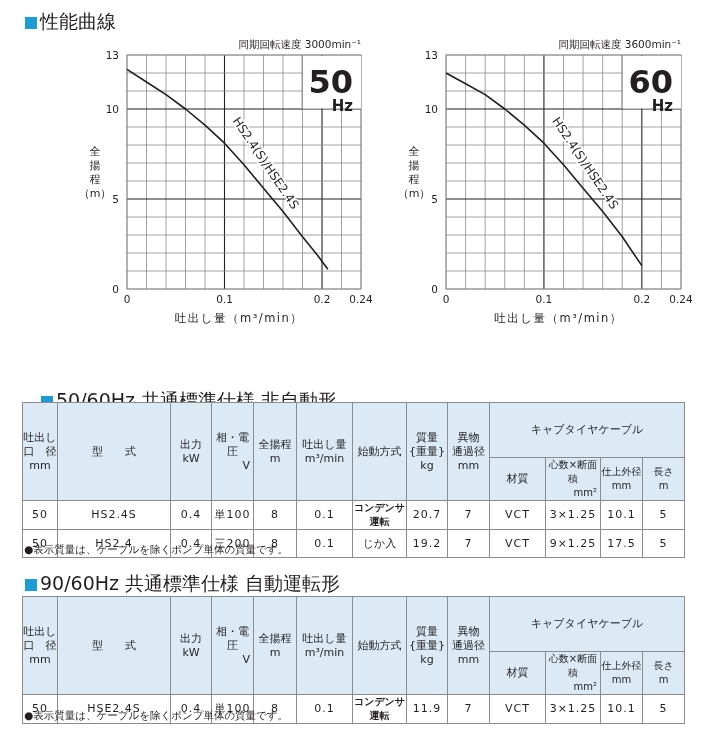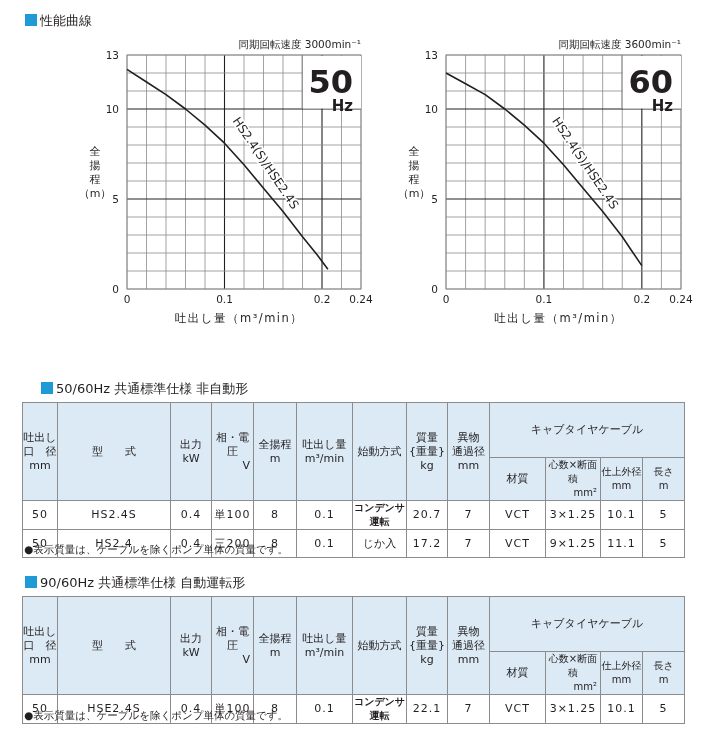--- a/index.html
+++ b/index.html
@@ -1,18 +1,18 @@
 <!DOCTYPE html>
 <html><head>
 <meta charset="utf-8">
 <style>
   html, body { margin: 0; padding: 0; background: #ffffff; }
   body { width: 704px; height: 750px; position: relative; overflow: hidden;
          font-family: "DejaVu Sans", "Liberation Sans", sans-serif; color: #231f20; }
-  .section-title { position: absolute; font-size: 13px; line-height: 18px; color: #231f20; white-space: nowrap; text-align: right; }
+  .section-title { position: absolute; font-size: 19px; line-height: 18px; color: #231f20; white-space: nowrap; text-align: right; }
   .section-title .sq { display: inline-block; width: 12px; height: 12px; background: #1e9ad6; vertical-align: -1px; margin-right: 3px; }
   .chart-svg { position: absolute; left: 0; top: 0; }
   .spec-table { position: absolute; border-collapse: collapse; table-layout: fixed; font-size: 11px; color: #231f20; }
   .spec-table th, .spec-table td { border: 1px solid #8c8c8c; padding: 0; text-align: center; vertical-align: middle; line-height: 14px; font-weight: normal; }
   .spec-table th { background: #dbeaf5; }
   .spec-table td { background: #ffffff; letter-spacing: 1px; }
   .spec-table tr.row td { height: 27px; }
   .hd-lines span { display: block; }
   .hd-small { font-size: 10px; line-height: 12px; }
   .note { position: absolute; font-size: 10.5px; color: #231f20; white-space: nowrap; }
@@ -122,21 +122,21 @@
       <text x="558.5" y="322" text-anchor="middle" font-family="&quot;DejaVu Sans&quot;, &quot;Liberation Sans&quot;, sans-serif" font-size="11.5" letter-spacing="1.5" fill="#231f20">吐出し量（m³/min）</text>
       <text x="414" y="155" text-anchor="middle" font-family="&quot;DejaVu Sans&quot;, &quot;Liberation Sans&quot;, sans-serif" font-size="11" fill="#231f20">全</text>
       <text x="414" y="169" text-anchor="middle" font-family="&quot;DejaVu Sans&quot;, &quot;Liberation Sans&quot;, sans-serif" font-size="11" fill="#231f20">揚</text>
       <text x="414" y="183" text-anchor="middle" font-family="&quot;DejaVu Sans&quot;, &quot;Liberation Sans&quot;, sans-serif" font-size="11" fill="#231f20">程</text>
       <text x="414" y="197" text-anchor="middle" font-family="&quot;DejaVu Sans&quot;, &quot;Liberation Sans&quot;, sans-serif" font-size="11" fill="#231f20">（m）</text>
       <path d="M 446.0 73.0 L 465.6 83.8 L 485.2 94.6 L 504.8 109.0 L 524.3 125.2 L 543.9 143.2 L 563.5 164.8 L 583.1 188.2 L 602.7 211.6 L 622.3 236.8 L 632.0 251.2 L 641.8 265.6" fill="none" stroke="#231f20" stroke-width="1.6" stroke-linejoin="round"></path>
       <text x="551.75" y="120.69999999999999" transform="rotate(56 551.75 120.69999999999999)" font-family="&quot;DejaVu Sans&quot;, &quot;Liberation Sans&quot;, sans-serif" font-size="12" fill="#231f20" stroke="#ffffff" stroke-width="3" paint-order="stroke">HS2.4(S)/HSE2.4S</text>
     </g>
   </svg>
 
-<div class="section-title" style="left:25px; top:380px;padding-left:16px;">
+<div class="section-title" style="left:25px; top:391px;padding-left:16px;">
   <span class="sq"></span><span>50/60Hz 共通標準仕様 非自動形</span>
 </div>
 
 <table class="spec-table" style="left:22px; top:402px; width:662px;">
   <colgroup>
     <col style="width:35px">
       <col style="width:113px">
       <col style="width:41px">
       <col style="width:42px">
       <col style="width:43px">
@@ -222,25 +222,25 @@
       <td>5</td>
     </tr>
     <tr class="row">
       <td>50</td>
       <td>HS2.4</td>
       <td>0.4</td>
       <td>三200</td>
       <td>8</td>
       <td>0.1</td>
       <td style="letter-spacing:0">じか入</td>
-      <td>17.2</td>
+      <td>19.2</td>
       <td>7</td>
       <td>VCT</td>
       <td>9×1.25</td>
-      <td>11.1</td>
+      <td>17.5</td>
       <td>5</td>
     </tr>
   </tbody>
 </table>
 <div class="note" style="left:24px; top:543px;">●表示質量は、ケーブルを除くポンプ単体の質量です。</div>
 
 <div class="section-title" style="left:25px; top:574px;">
   <span class="sq"></span><span>90/60Hz 共通標準仕様 自動運転形</span>
 </div>
 
@@ -318,21 +318,21 @@
       <td>50</td>
       <td>HSE2.4S</td>
       <td>0.4</td>
       <td>単100</td>
       <td>8</td>
       <td>0.1</td>
       <td class="hd-small" style="letter-spacing:0">
           <span class="ml">コンデンサ</span>
           <span class="ml">運転</span>
         </td>
-      <td>22.1</td>
+      <td>11.9</td>
       <td>7</td>
       <td>VCT</td>
       <td>3×1.25</td>
       <td>10.1</td>
       <td>5</td>
     </tr>
   </tbody>
 </table>
 <div class="note" style="left:24px; top:709px;">●表示質量は、ケーブルを除くポンプ単体の質量です。</div>
 

